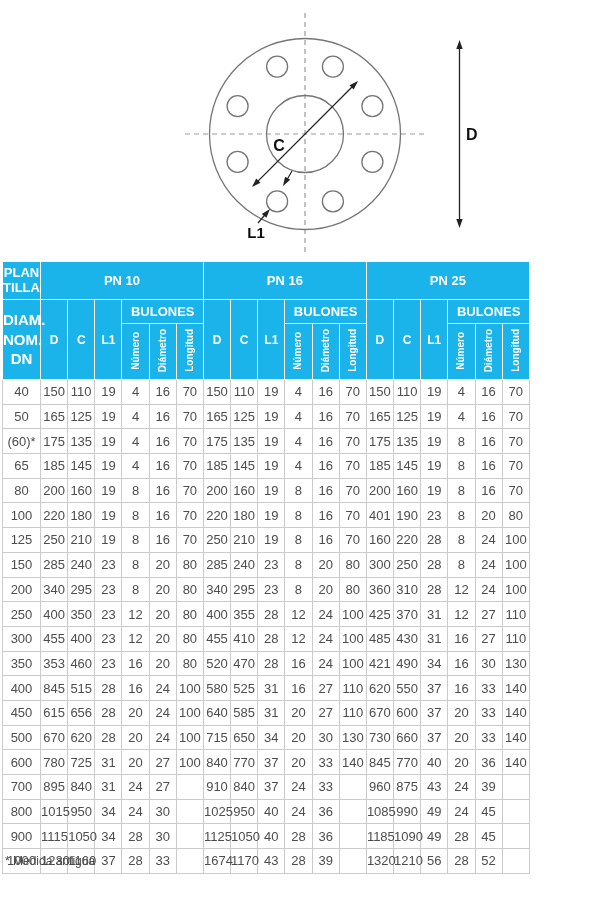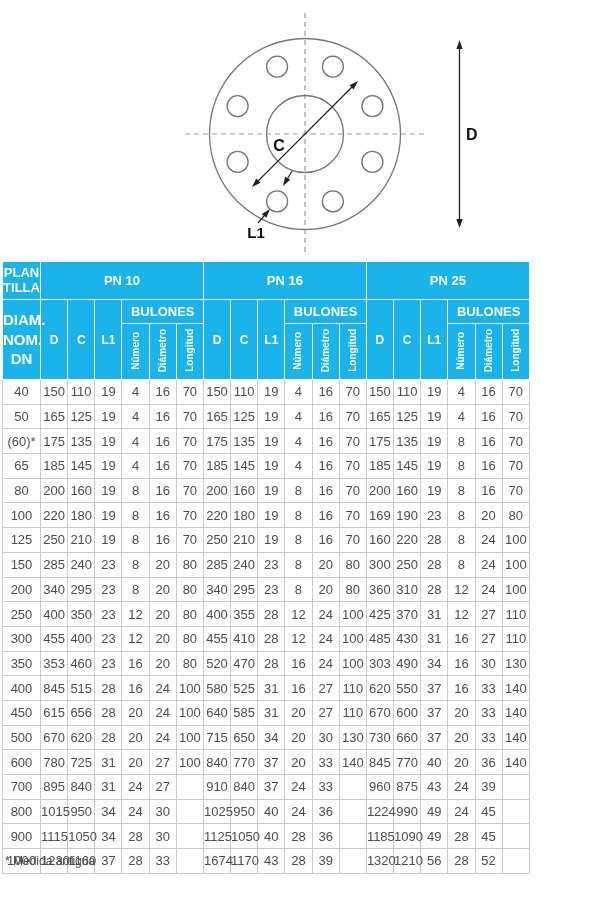--- a/index.html
+++ b/index.html
@@ -241,21 +241,21 @@
           <td>19</td>
           <td>8</td>
           <td>16</td>
           <td>70</td>
           <td>220</td>
           <td>180</td>
           <td>19</td>
           <td>8</td>
           <td>16</td>
           <td>70</td>
-          <td>169</td>
+          <td>401</td>
           <td>190</td>
           <td>23</td>
           <td>8</td>
           <td>20</td>
           <td>80</td>
         </tr>
         <tr>
           <td>125</td>
           <td>250</td>
           <td>210</td>
@@ -367,21 +367,21 @@
           <td>23</td>
           <td>16</td>
           <td>20</td>
           <td>80</td>
           <td>520</td>
           <td>470</td>
           <td>28</td>
           <td>16</td>
           <td>24</td>
           <td>100</td>
-          <td>303</td>
+          <td>421</td>
           <td>490</td>
           <td>34</td>
           <td>16</td>
           <td>30</td>
           <td>130</td>
         </tr>
         <tr>
           <td>400</td>
           <td>845</td>
           <td>515</td>
@@ -493,21 +493,21 @@
           <td>34</td>
           <td>24</td>
           <td>30</td>
           <td></td>
           <td>1025</td>
           <td>950</td>
           <td>40</td>
           <td>24</td>
           <td>36</td>
           <td></td>
-          <td>1224</td>
+          <td>1085</td>
           <td>990</td>
           <td>49</td>
           <td>24</td>
           <td>45</td>
           <td></td>
         </tr>
         <tr>
           <td>900</td>
           <td>1115</td>
           <td>1050</td>

